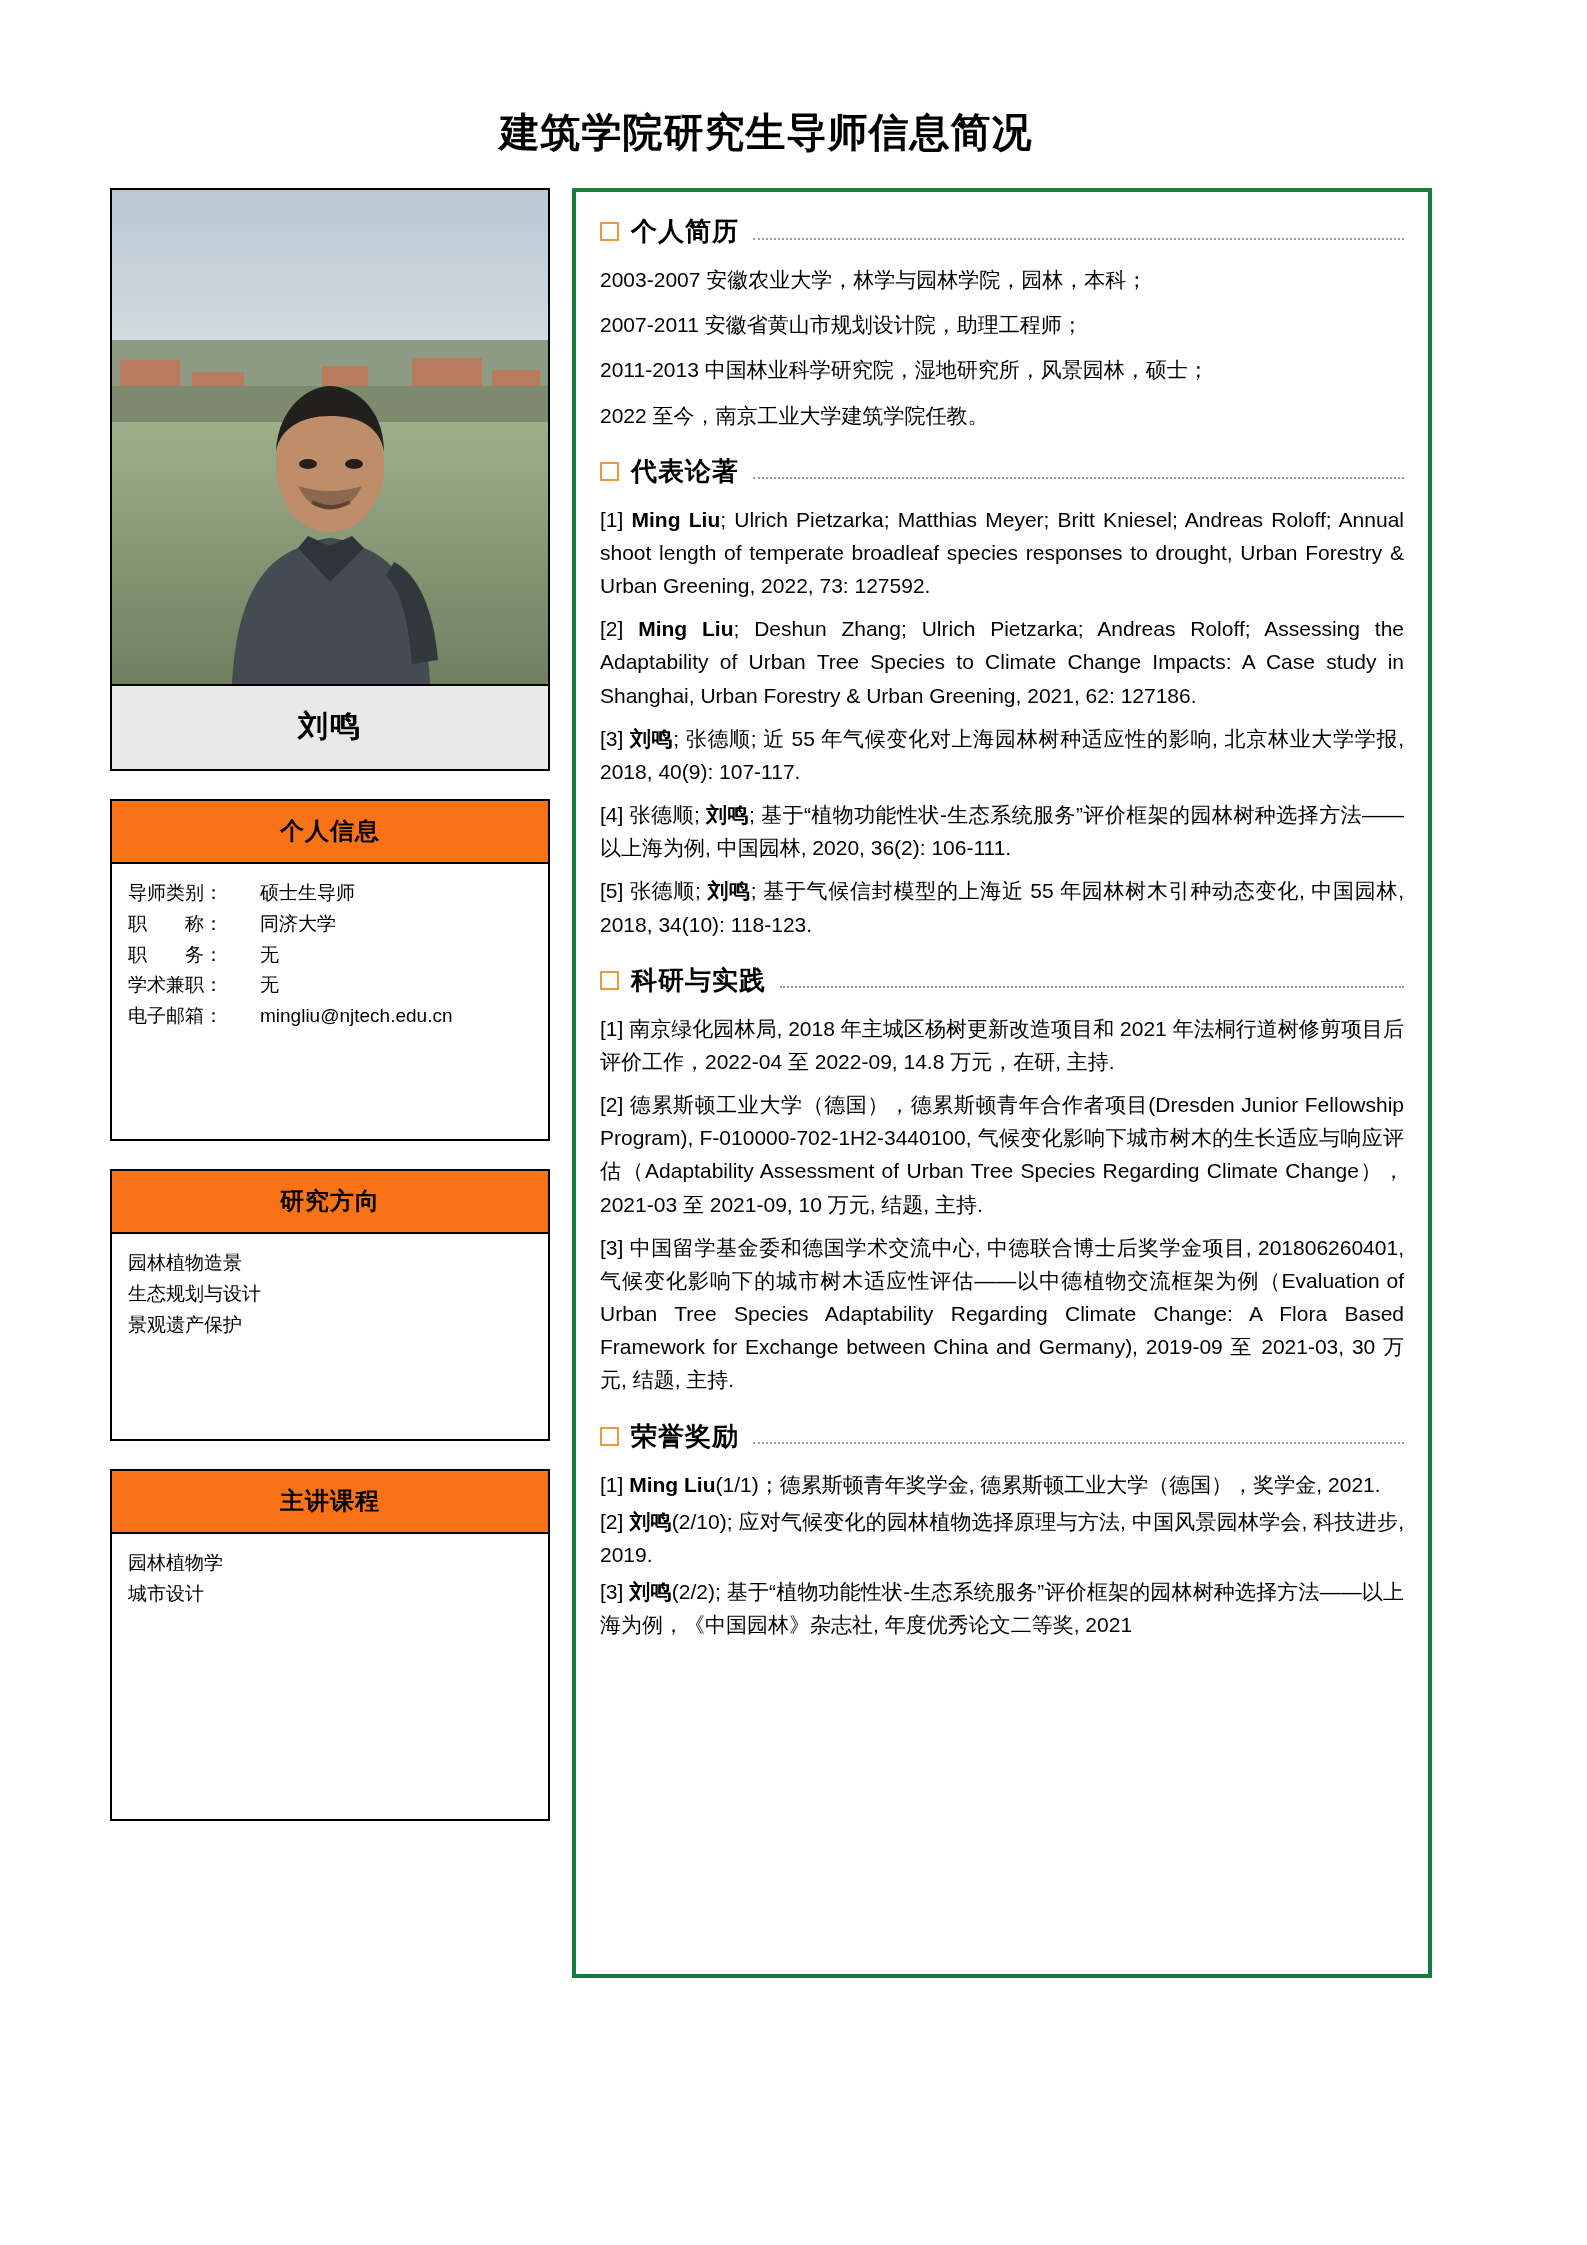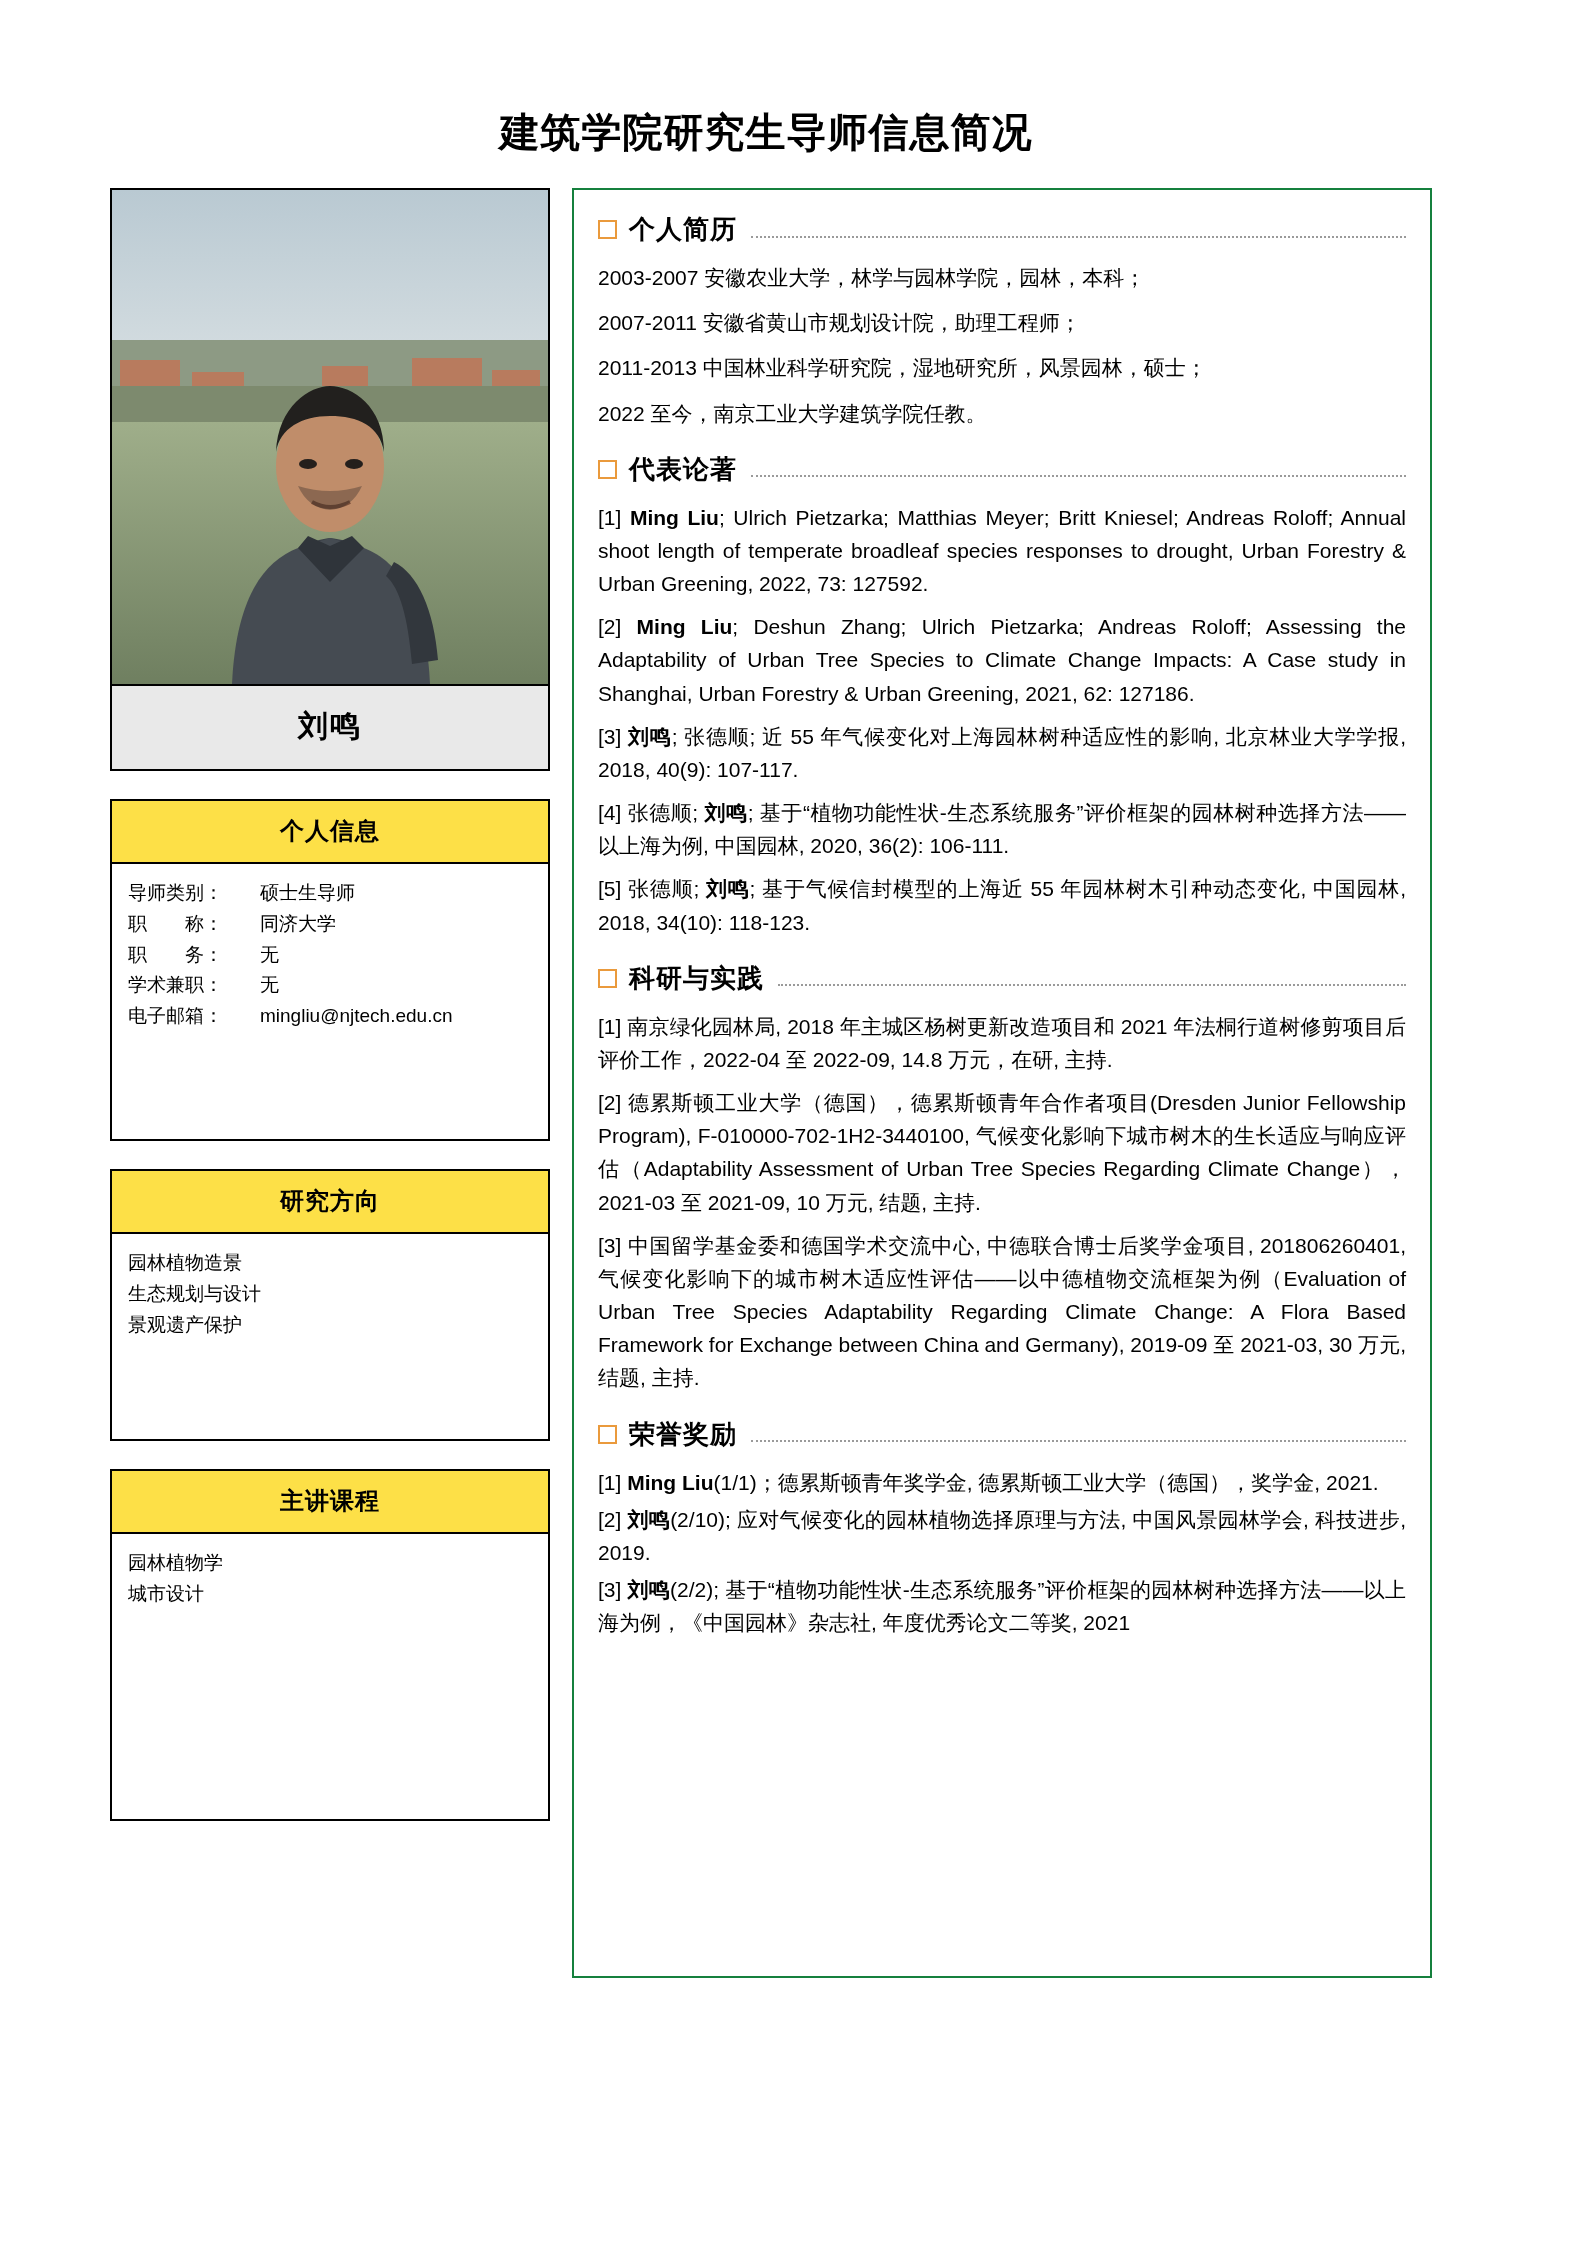--- a/index.html
+++ b/index.html
@@ -65,21 +65,21 @@
     padding: 20px 0 22px 0;
     letter-spacing: 2px;
   }
   .panel {
     border: 2px solid #000;
     box-sizing: border-box;
     width: 440px;
     margin-top: 28px;
   }
   .panel-head {
-    background: #fde047;
+    background: #f97316;
     border-bottom: 2px solid #000;
     text-align: center;
     font-size: 24px;
     font-weight: 700;
     padding: 14px 0 15px 0;
     letter-spacing: 1px;
   }
   .panel-body {
     padding: 14px 16px 16px 16px;
     font-size: 19px;
@@ -96,21 +96,21 @@
   .info-value { flex: 1 1 auto; }
   .dir-body { min-height: 175px; }
   .course-body { min-height: 255px; }
   .info-body { min-height: 245px; }
   .list-line { white-space: nowrap; }
 
   
   .right-col {
     flex: 1 1 auto;
     margin-left: 22px;
-    border: 2px solid #15803d;
+    border: 4px solid #15803d;
     box-sizing: border-box;
     padding: 22px 24px 26px 24px;
     min-height: 1790px;
   }
   .sec-head {
     display: flex;
     align-items: center;
     margin: 6px 0 14px 0;
   }
   .sec-head:first-child { margin-top: 0; }

